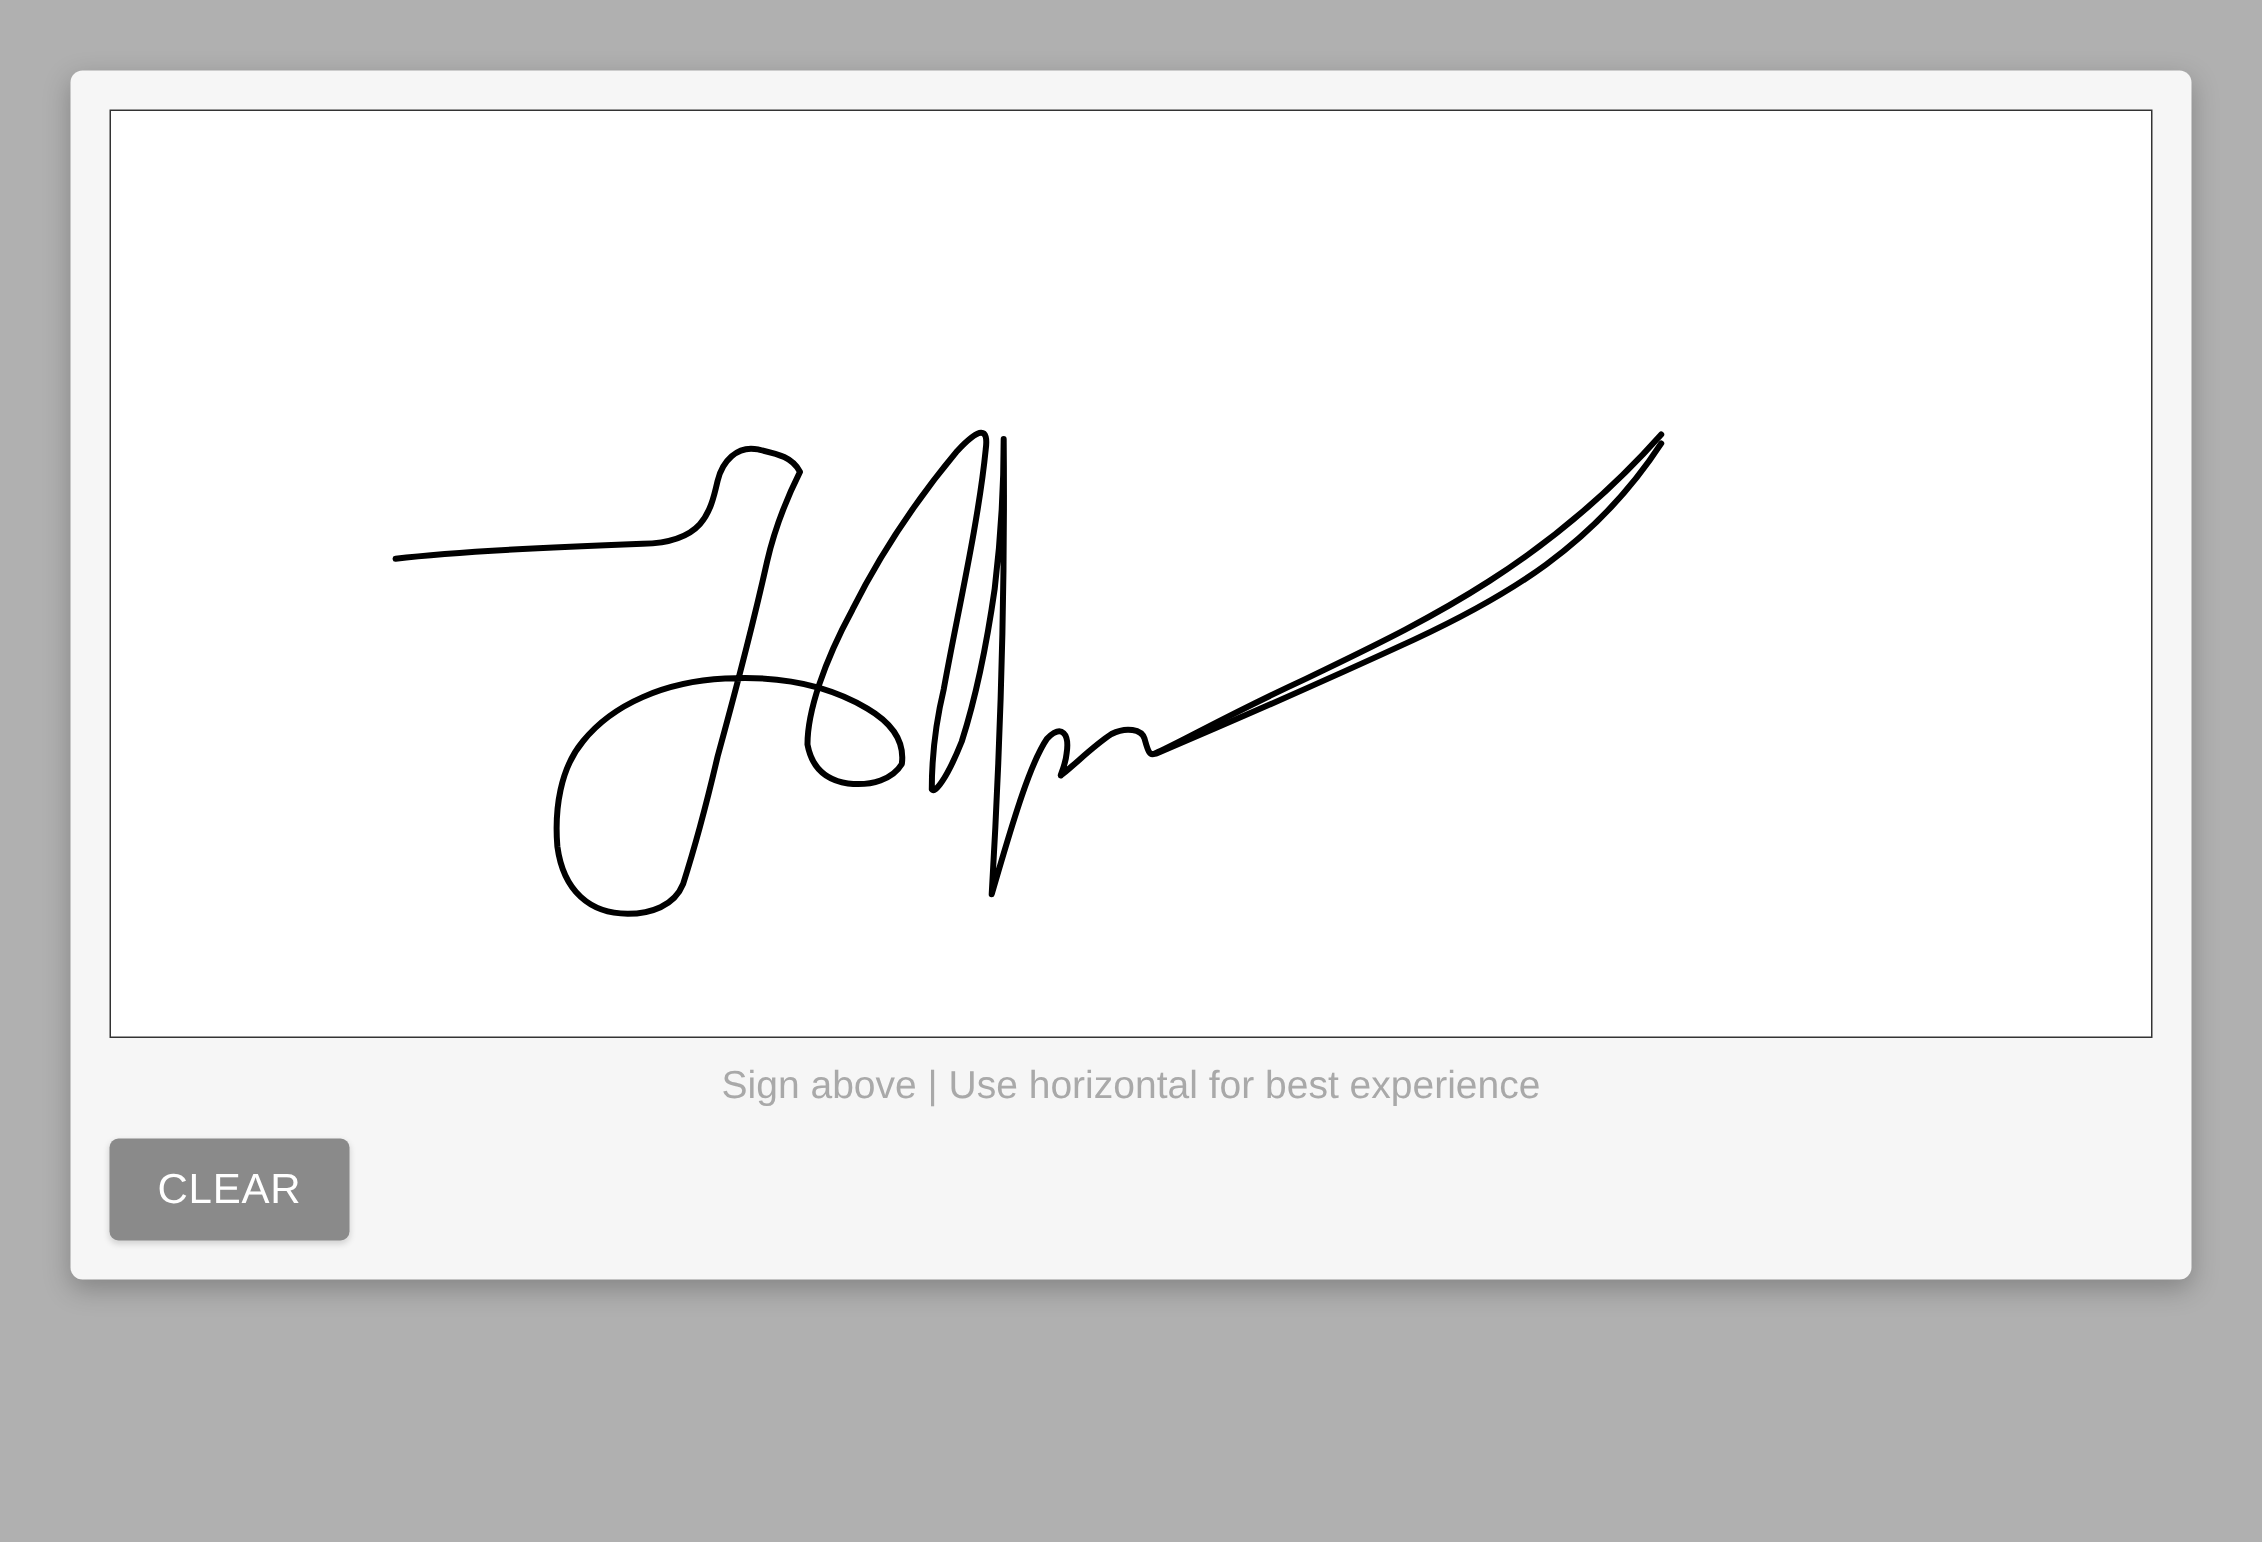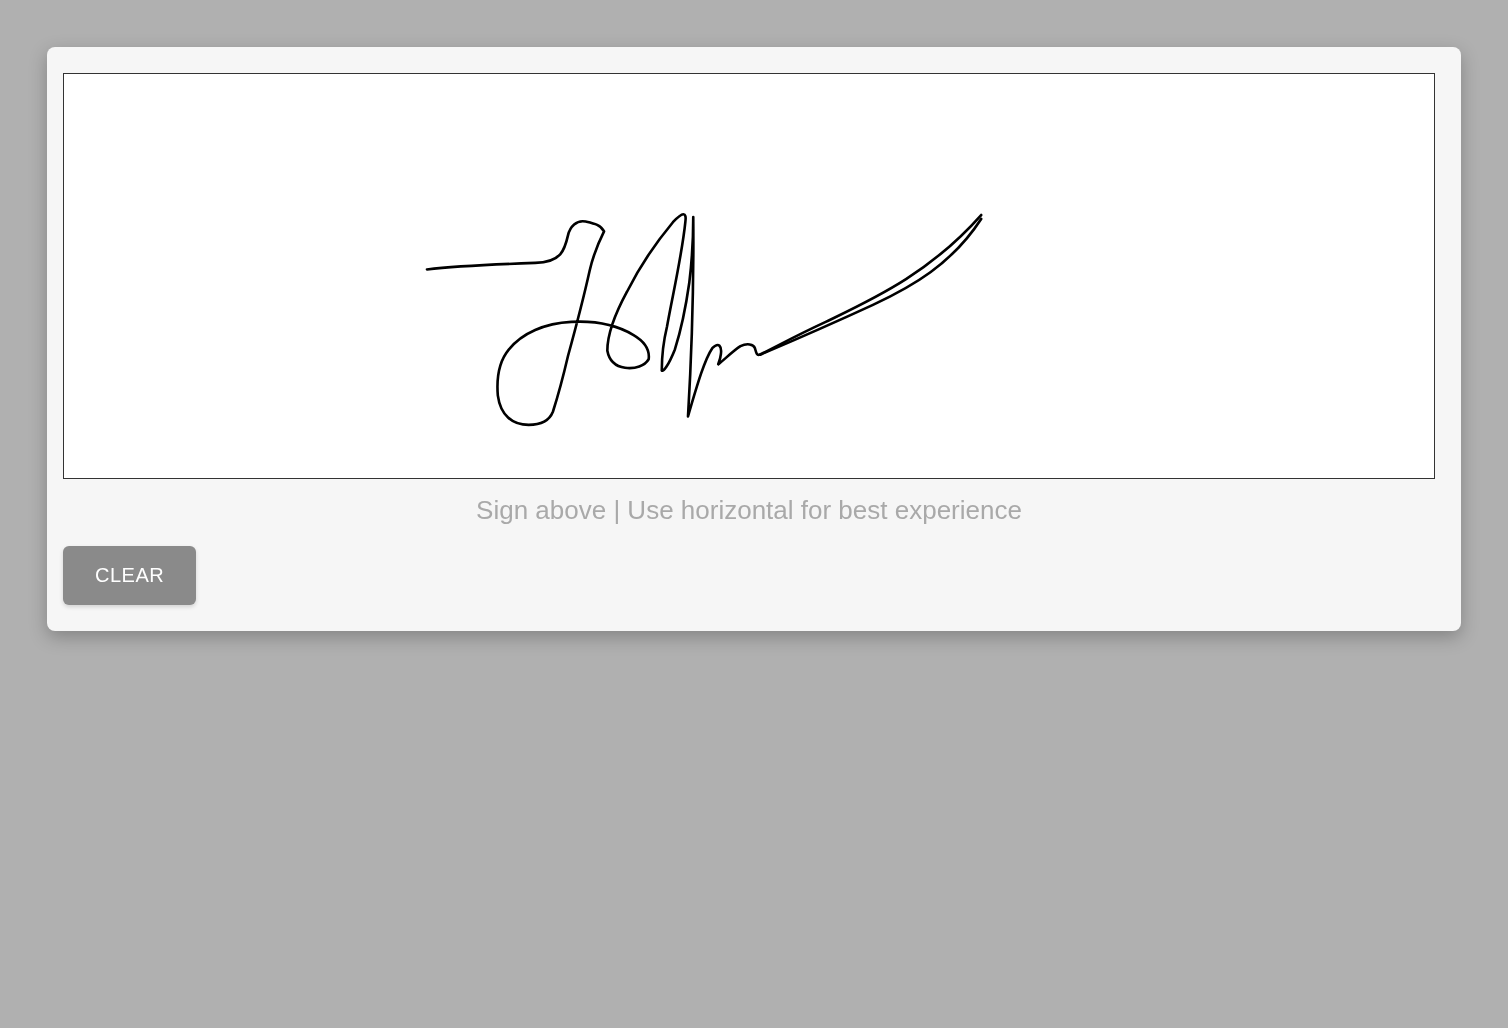--- a/index.html
+++ b/index.html
@@ -12,22 +12,22 @@
       font-family: -apple-system, BlinkMacSystemFont, "Segoe UI", Helvetica, Arial, sans-serif;
       width: 1508px;
       height: 1028px;
       padding: 47px;
       overflow: hidden;
     }
     .card {
       background: #f6f6f6;
       border-radius: 8px;
       box-shadow: 0 6px 18px rgba(0,0,0,0.25);
-      padding: 26px 26px 26px 16px;
-      height: 584px;
+      padding: 26px 26px 26px 26px;
+      height: 806px;
       display: flex;
       flex-direction: column;
     }
     .canvas-wrap {
       flex: 1;
       background: #ffffff;
       border: 1px solid #333;
       position: relative;
       display: flex;
       align-items: center;
@@ -45,21 +45,21 @@
       padding: 16px 0 20px 0;
     }
     .button-row {
       display: flex;
       justify-content: space-between;
       align-items: stretch;
     }
     .btn {
       border: none;
       border-radius: 6px;
-      font-size: 20px;
+      font-size: 28px;
       letter-spacing: 0.5px;
       padding: 18px 32px;
       color: #ffffff;
       cursor: pointer;
       font-weight: 400;
       box-shadow: 0 2px 4px rgba(0,0,0,0.15);
     }
     .btn-clear {
       background: #8a8a8a;
     }

